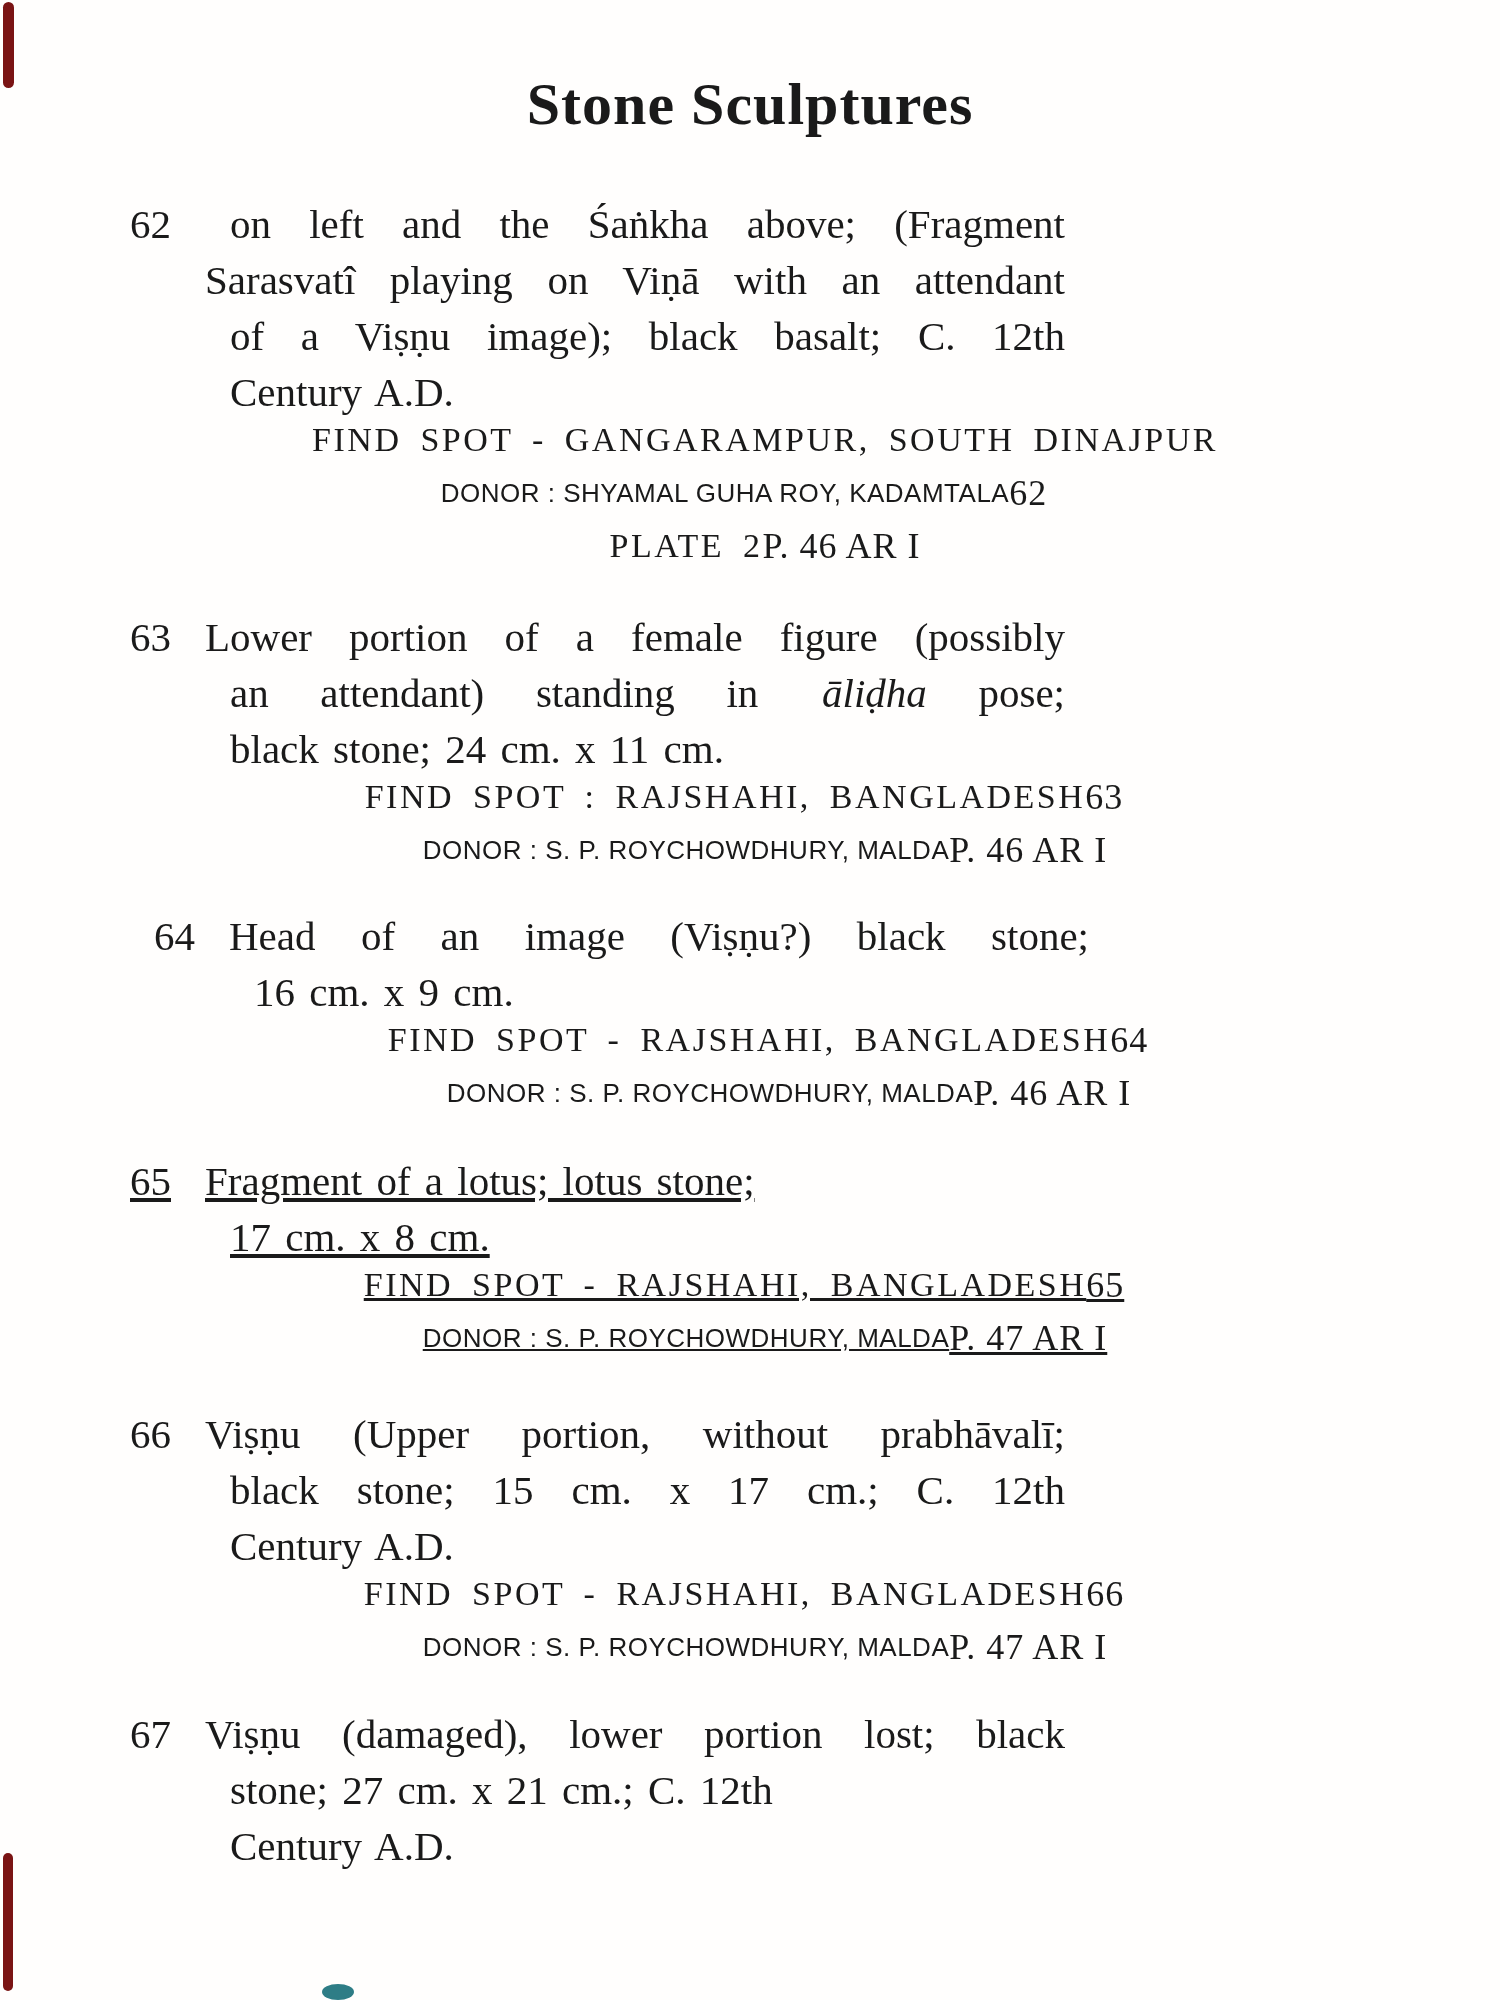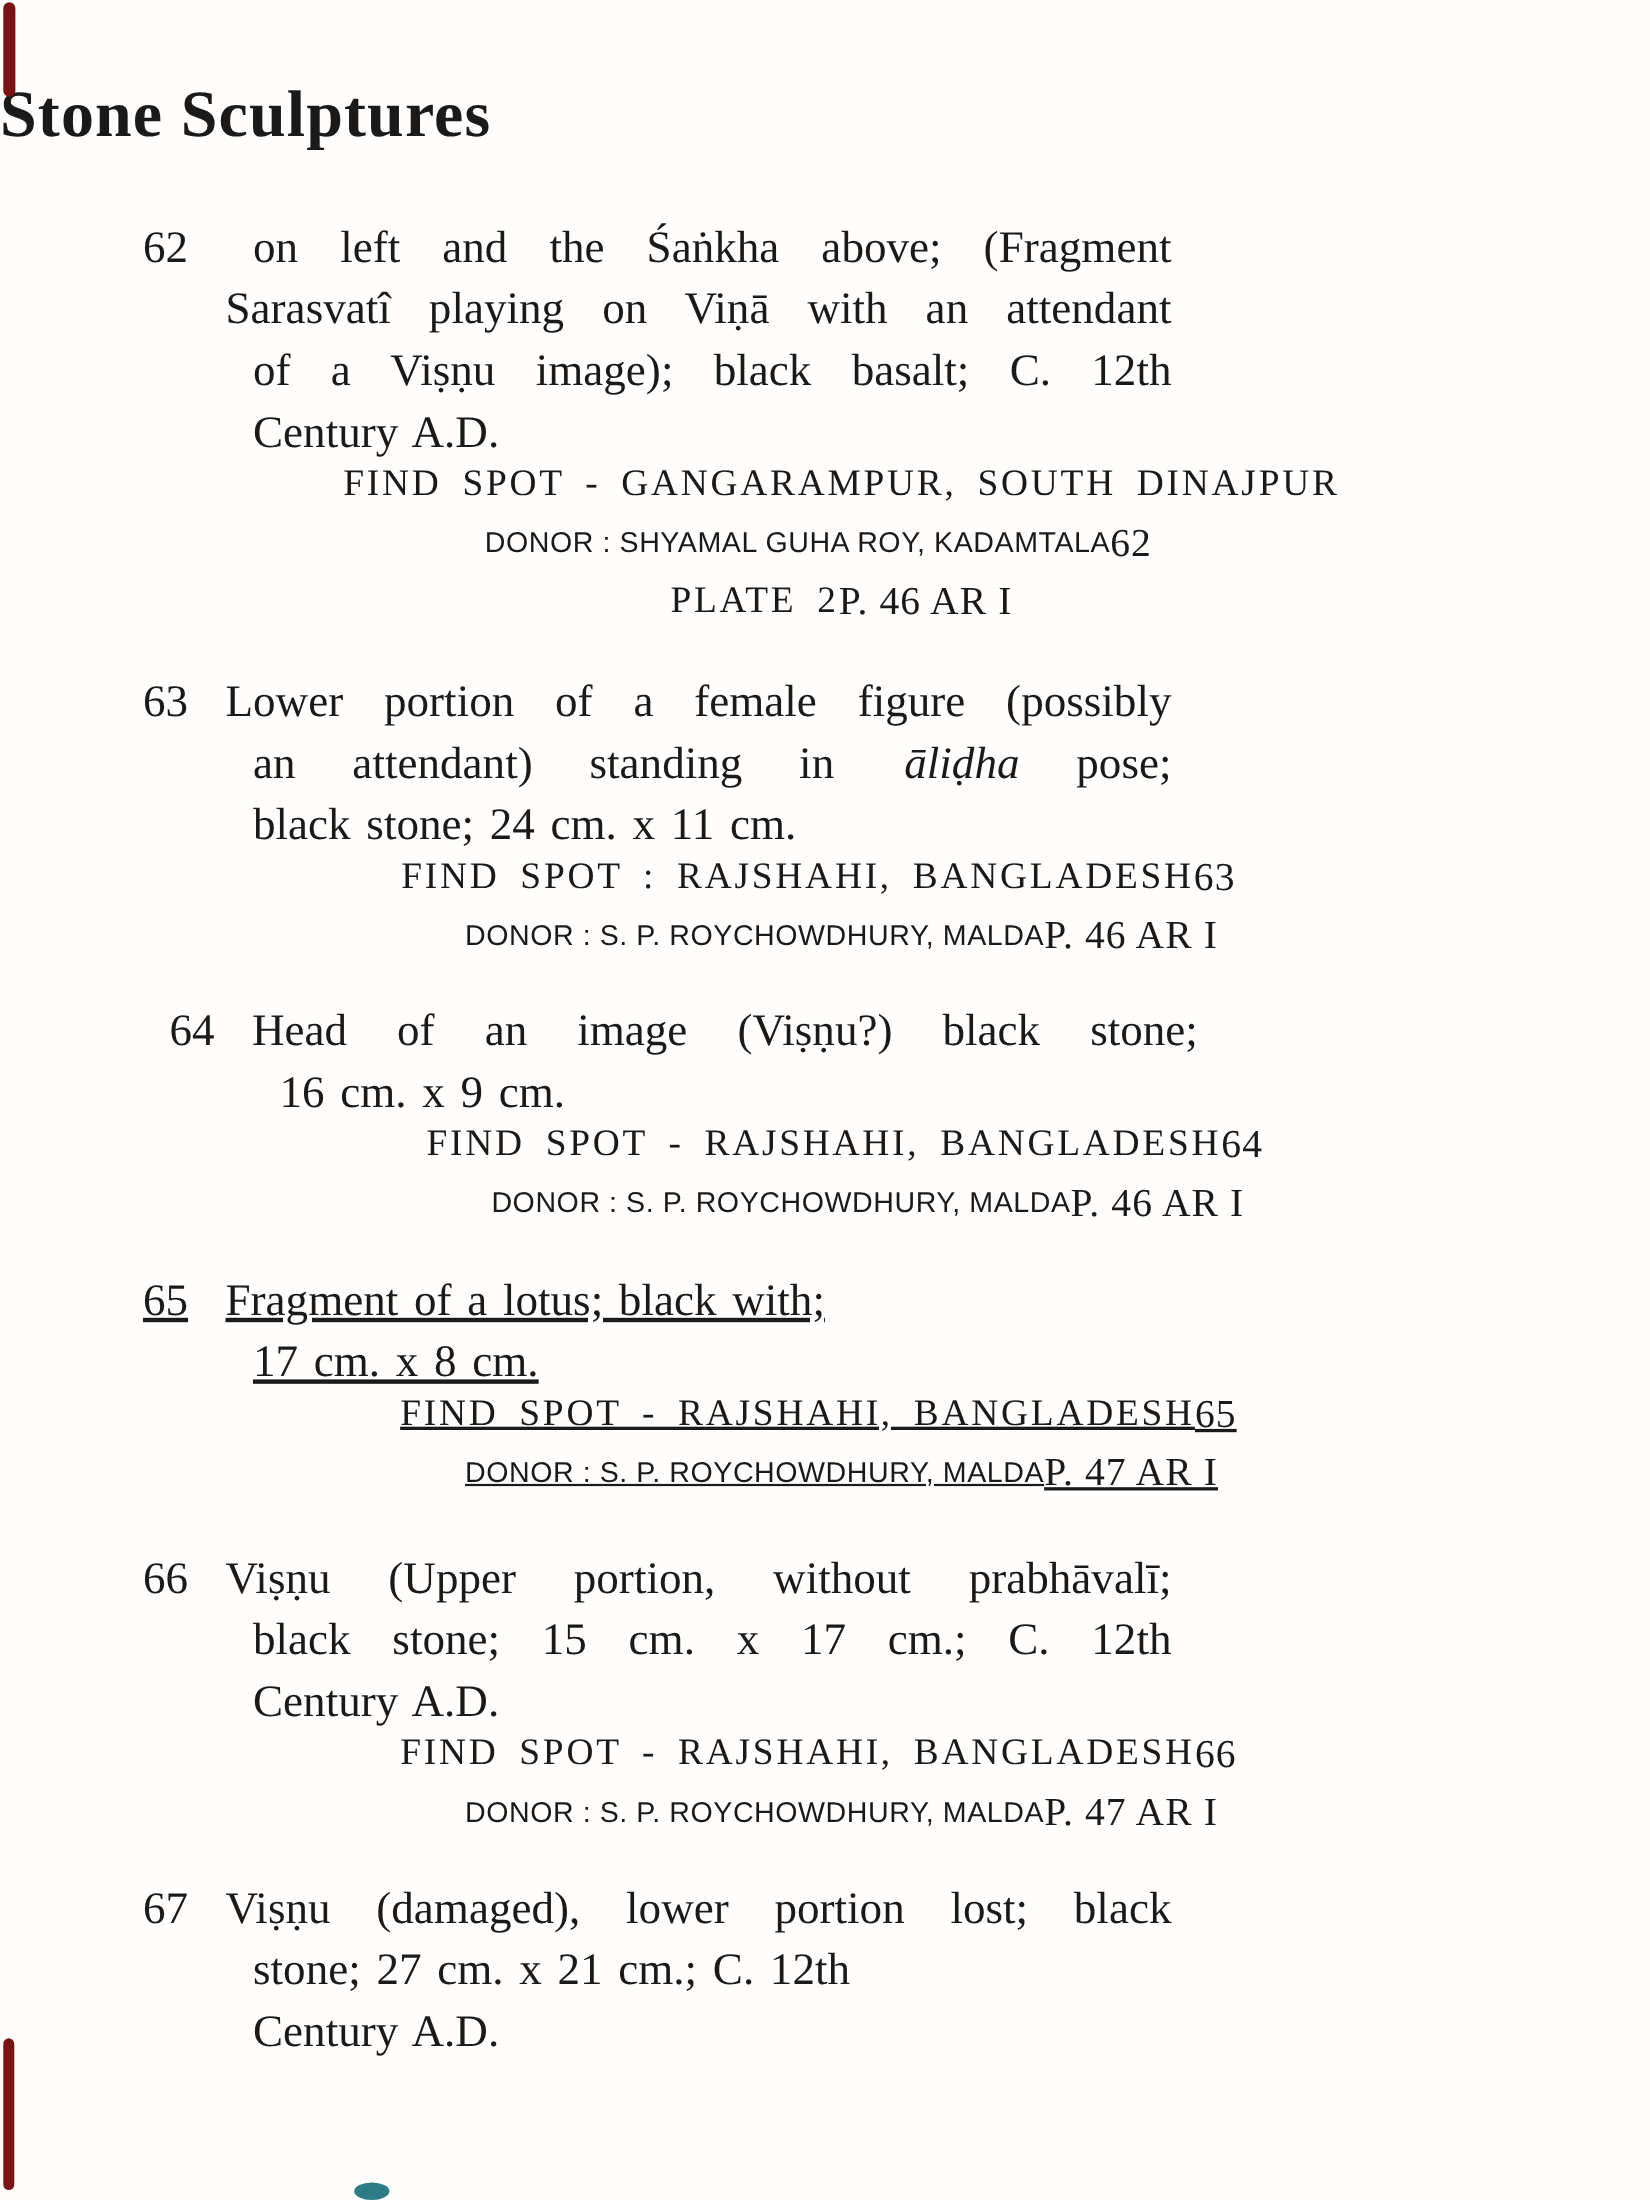--- a/index.html
+++ b/index.html
@@ -3,21 +3,21 @@
 <meta charset="utf-8">
 <style>
   html,body{margin:0;padding:0;}
   body{
     width:1500px;height:2000px;position:relative;overflow:hidden;
     background:#fffefd;color:#1a1a1a;
     font-family:"Liberation Serif","DejaVu Serif",serif;
   }
   .page-title{
     position:absolute;top:30px;left:0;width:100%;
-    font-weight:700;font-size:60px;line-height:68px;
+    text-align:center;font-weight:700;font-size:60px;line-height:68px;
     letter-spacing:1px;
   }
   #entries{position:absolute;top:0;left:0;width:1500px;height:2000px;}
   .entry{position:absolute;left:130px;width:1200px;}
   .entry:nth-of-type(1){top:196px;}
   .entry:nth-of-type(2){top:609px;}
   .entry:nth-of-type(3){top:908px;margin-left:24px;}
   .entry:nth-of-type(4){top:1153px;text-decoration:underline;}
   .entry:nth-of-type(5){top:1406px;}
   .entry:nth-of-type(6){top:1706px;}
@@ -120,21 +120,21 @@
       </div>
       <div class="meta-row">
         <span class="meta-label donor">DONOR : S. P. ROYCHOWDHURY, MALDA</span>
         <span class="meta-value">P. 46 AR I</span>
       </div>
     </div>
     <div class="entry">
       <div class="entry-head">
         <div class="entry-num">65</div>
         <div class="entry-desc">
-          <div class="dline"><span>Fragment of a lotus; black with;</span></div>
+          <div class="dline"><span>Fragment of a lotus; lotus stone;</span></div>
           <div class="dline cont"><span>17 cm. x 8 cm.</span></div>
         </div>
       </div>
       <div class="meta-row">
         <span class="meta-label findspot">FIND SPOT - RAJSHAHI, BANGLADESH</span>
         <span class="meta-value num">65</span>
       </div>
       <div class="meta-row">
         <span class="meta-label donor">DONOR : S. P. ROYCHOWDHURY, MALDA</span>
         <span class="meta-value">P. 47 AR I</span>

